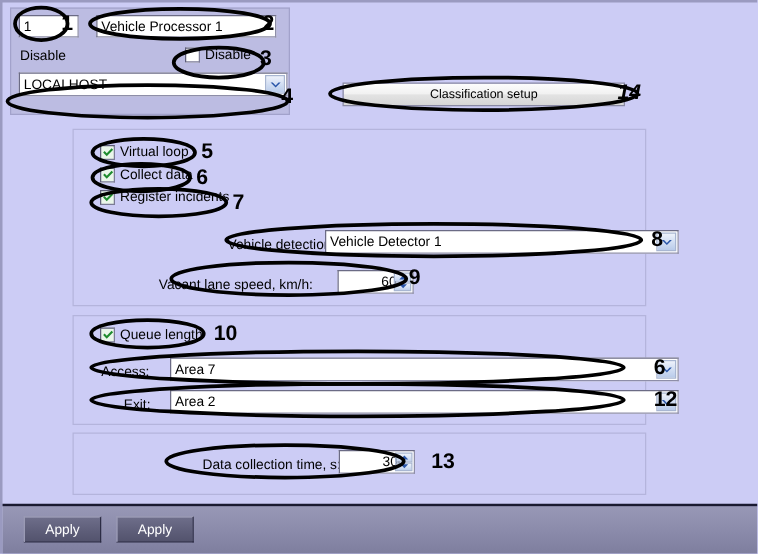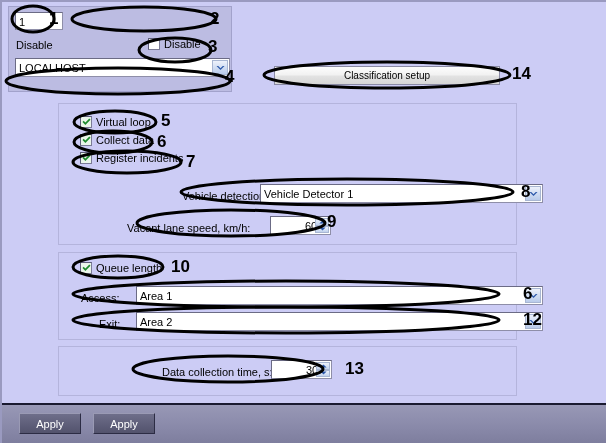--- a/index.html
+++ b/index.html
@@ -132,20 +132,21 @@
     font-weight:bold;font-size:17px;color:#000;line-height:17px;
   }
 </style>
 </head>
 <body>
 
 <div id="root">
 
   <div id="computer-panel">
     <div class="textbox" id="id-box">1</div>
+    <div class="textbox" id="name-box">Vehicle Processor 1</div>
     <div class="lbl-static" id="computer-label">Disable</div>
 
     <div class="chk" id="disable-chk">
       <span class="box"></span>
       <span class="lbl">Disable</span>
     </div>
 
     <div class="combo" id="host-combo">
       <div class="val">LOCALHOST</div>
       <div class="arrow">
@@ -219,21 +220,21 @@
       <span class="box">
         <svg width="9" height="8" viewBox="0 0 9 8" style="display: block;">
             <path d="M0.5 4 L1.7 2.8 L3.4 4.5 L7.3 0.6 L8.5 1.8 L3.4 6.9 Z" fill="#1e8b2e"></path>
           </svg>
       </span>
       <span class="lbl">Queue length</span>
     </div>
 
     <div class="lbl-static" id="acc-label">Access:</div>
     <div class="combo" id="acc-combo">
-      <div class="val">Area 1</div>
+      <div class="val">Area 7</div>
       <div class="arrow">
         <svg width="9" height="6" viewBox="0 0 9 6">
             <path d="M0.5 1 L4.5 5 L8.5 1 L6.8 1 L4.5 3.3 L2.2 1 Z" fill="#2a56a8"></path>
           </svg>
       </div>
     </div>
 
     <div class="lbl-static" id="exit-label">Exit:</div>
     <div class="combo" id="exit-combo">
       <div class="val">Area 2</div>
@@ -295,15 +296,15 @@
       <div class="num" style="left: 223px; top: 66px;">4</div>
       <div class="num" style="left: 159px; top: 110px;">5</div>
       <div class="num" style="left: 155px; top: 131px;">6</div>
       <div class="num" style="left: 184px; top: 151px;">7</div>
       <div class="num" style="left: 519px; top: 181px;">8</div>
       <div class="num" style="left: 325px; top: 211px;">9</div>
       <div class="num" style="left: 169px; top: 256px;">10</div>
       <div class="num" style="left: 521px; top: 283px;">6</div>
       <div class="num" style="left: 521px; top: 309px;">12</div>
       <div class="num" style="left: 343px; top: 358px;">13</div>
-      <div class="num" style="left: 510px; top: 63px;">14</div>
+      <div class="num" style="left: 492px; top: 63px; font-style: italic;">14</div>
     </div>
 </div>
 
 </body></html>

